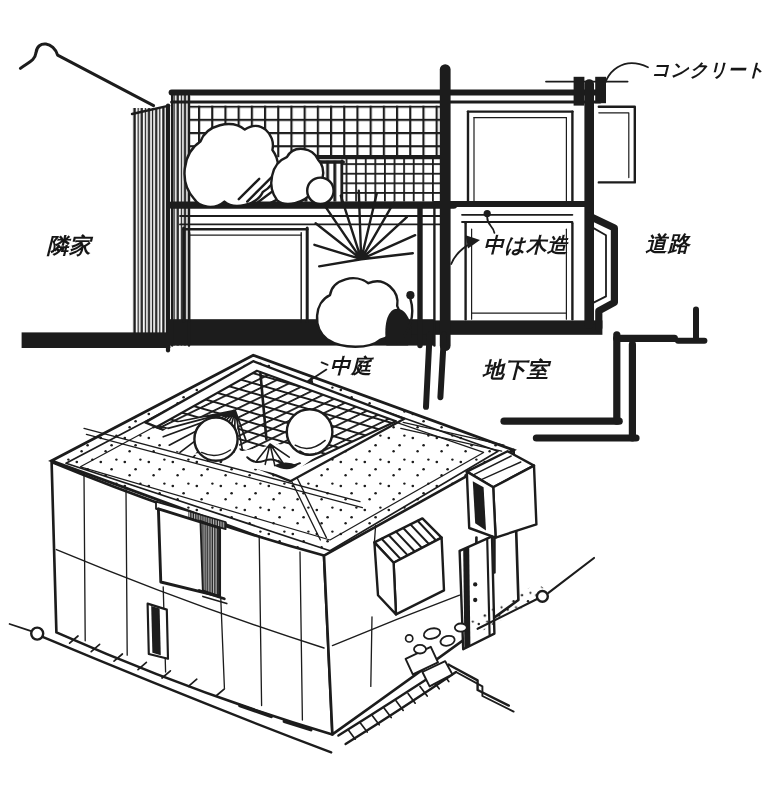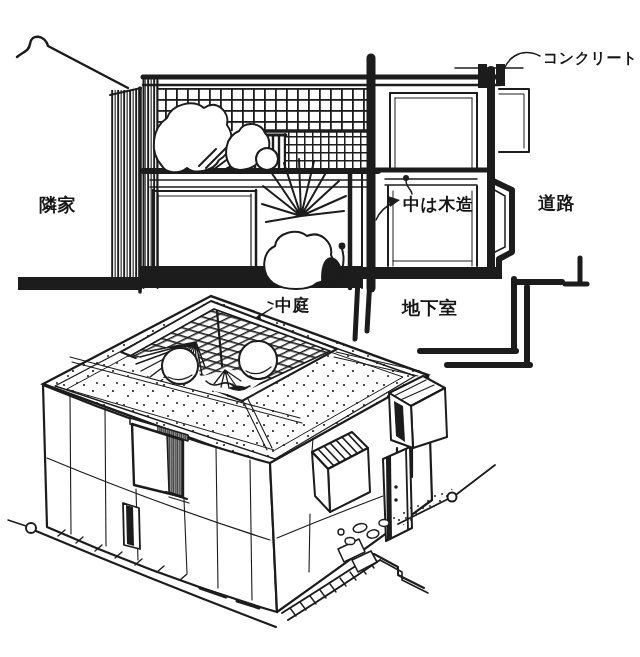--- a/index.html
+++ b/index.html
@@ -1,16 +1,16 @@
 <!DOCTYPE html>
 <html><head>
 <meta charset="utf-8">
 <style>
   html,body{margin:0;padding:0;background:#ffffff;}
-  .page{width:640px;height:657px;position:relative;background:#fff;overflow:hidden;}
+  .page{width:640px;height:657px;position:relative;background:#fff;overflow:hidden;font-style:italic;}
   svg{display:block;}
   .s{stroke:#1c1c1c;fill:none;stroke-linecap:round;stroke-linejoin:round;}
   .f{fill:#1c1c1c;stroke:none;}
   .w{fill:#ffffff;stroke:#1c1c1c;stroke-linecap:round;stroke-linejoin:round;}
   .lbl{font-family:"Liberation Sans","DejaVu Sans",sans-serif;font-weight:600;fill:#161616;letter-spacing:0.5px;}
   .lbl17{font-size:17px;}
   .lbl18{font-size:18px;}
   .lbl15{font-size:15px;}
 </style>
 </head>

